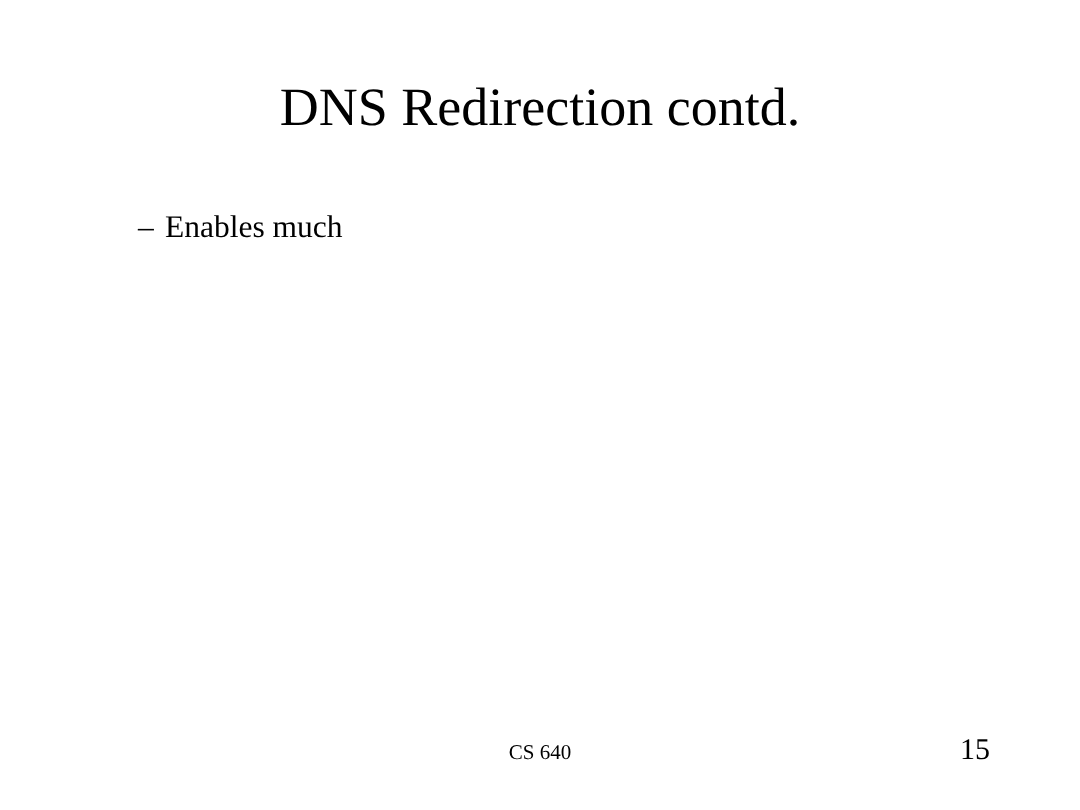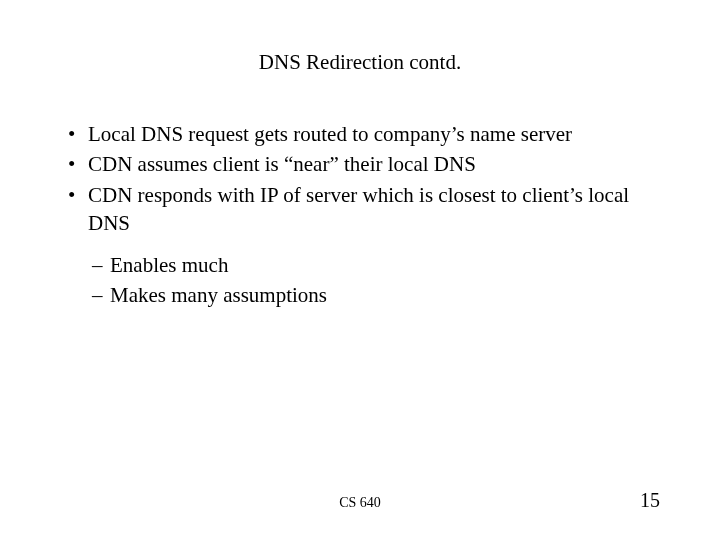--- a/index.html
+++ b/index.html
@@ -16,21 +16,21 @@
       position: relative;
       overflow: hidden;
     }
     .slide {
       width: 100%;
       height: 100%;
       padding: 50px 60px 40px 60px;
       position: relative;
     }
     .title {
-      font-size: 21px;
+      font-size: 36px;
       font-weight: normal;
       text-align: center;
       margin-bottom: 45px;
     }
     .bullets-level1 {
       list-style: none;
       margin-left: 0;
     }
     .bullets-level1 > li {
       font-size: 21px;
@@ -85,29 +85,23 @@
       text-align: right;
       width: 100px;
     }
   </style>
 </head>
 <body>
 
 <div class="slide">
   <h1 class="title">DNS Redirection contd.</h1>
 
-  <ul class="bullets-level1">
-    <li>Local DNS request gets routed to company’s name server</li>
-    <li>CDN assumes client is “near” their local DNS</li>
-    <li>CDN responds with IP of server which is closest to client’s local DNS</li>
-  </ul>
 
   <ul class="bullets-level2">
     <li>Enables much</li>
-    <li>Makes many assumptions</li>
   </ul>
 
   <div class="footer">
     <div class="footer-left"></div>
     <div class="footer-center">CS 640</div>
     <div class="footer-right">15</div>
   </div>
 </div>
 
 </body></html>

